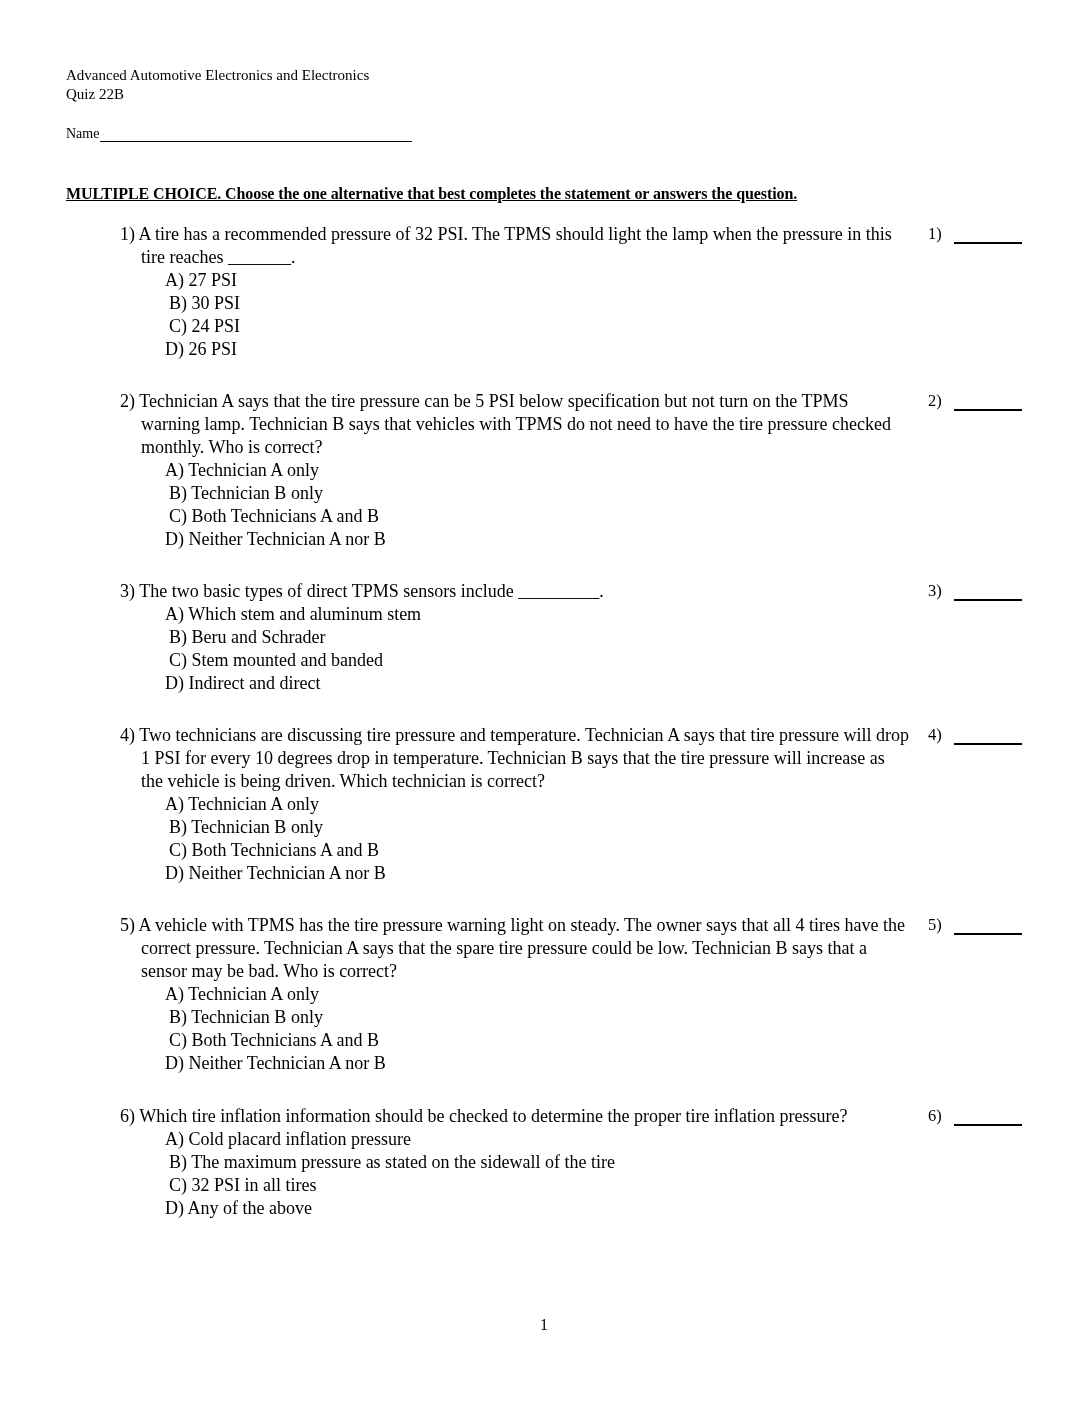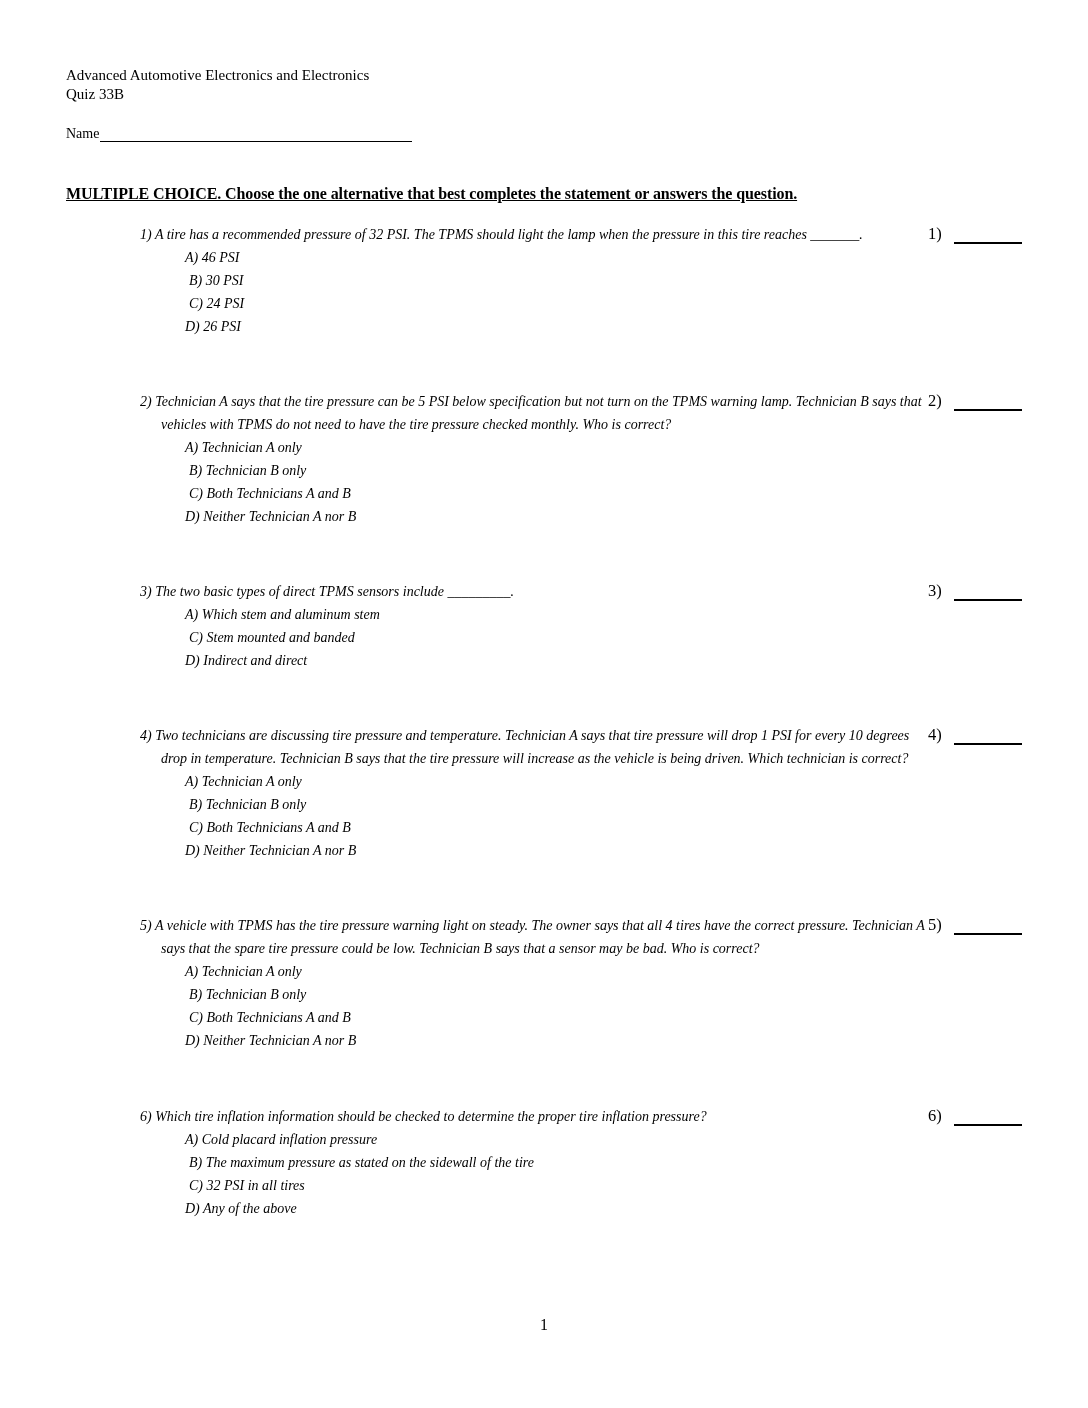--- a/index.html
+++ b/index.html
@@ -2,47 +2,47 @@
 <html><head>
 <meta charset="utf-8">
 <style>
   html, body { margin: 0; padding: 0; background: #ffffff; }
   body { width: 1088px; height: 1408px; position: relative; overflow: hidden; color: #000; }
   .serif { font-family: "Liberation Serif", "DejaVu Serif", serif; }
   .header { position: absolute; left: 66px; top: 66px; font-size: 15px; line-height: 19px; }
   .name-row { position: absolute; left: 66px; top: 125px; font-size: 14px; display: flex; align-items: flex-end; }
   .name-line { display: inline-block; width: 312px; border-bottom: 1px solid #000; height: 16px; margin-left: 1px; }
   .instructions { position: absolute; left: 66px; top: 185px; font-size: 16px; font-weight: bold; font-family: "Liberation Serif", serif; letter-spacing: -0.1px; text-decoration: underline; }
-  .q { position: absolute; left: 140px; width: 790px; font-size: 14px; line-height: 23px; font-style: italic; }
+  .q { position: absolute; left: 120px; width: 790px; font-size: 18px; line-height: 23px; }
   .q-text { padding-left: 21px; text-indent: -21px; }
   .opt { padding-left: 45px; }
   .opt.b, .opt.c { padding-left: 49px; }
   .answer { position: absolute; left: 928px; font-size: 16.5px; display: flex; align-items: flex-end; }
   .answer-line { display: inline-block; width: 68px; border-bottom: 2px solid #000; margin-left: 12px; height: 14px; }
   .page-num { position: absolute; left: 0; width: 1088px; top: 1316px; text-align: center; font-size: 16px; }
 </style>
 </head>
 <body>
 
 <div class="header serif">
   <div>Advanced Automotive Electronics and Electronics</div>
-  <div>Quiz 33B</div>
+  <div>Quiz 22B</div>
 </div>
 
 <div class="name-row serif">
   <span>Name</span>
   <span class="name-line"></span>
 </div>
 
 <div class="instructions">MULTIPLE CHOICE.  Choose the one alternative that best completes the statement or answers the question.</div>
 
 <div id="questions">
     <div class="q serif" style="top: 223px;">
       <div class="q-text">1) A tire has a recommended pressure of 32 PSI. The TPMS should light the lamp when the pressure in this tire reaches _______.</div>
-      <div class="opt a">A) 46 PSI</div>
+      <div class="opt a">A) 27 PSI</div>
       <div class="opt b">B) 30 PSI</div>
       <div class="opt c">C) 24 PSI</div>
       <div class="opt d">D) 26 PSI</div>
     </div>
     <div class="answer serif" style="top: 224px;">
       <span>1)</span>
       <span class="answer-line"></span>
     </div>
     <div class="q serif" style="top: 390px;">
       <div class="q-text">2) Technician A says that the tire pressure can be 5 PSI below specification but not turn on the TPMS warning lamp. Technician B says that vehicles with TPMS do not need to have the tire pressure checked monthly. Who is correct?</div>
@@ -51,20 +51,21 @@
       <div class="opt c">C) Both Technicians A and B</div>
       <div class="opt d">D) Neither Technician A nor B</div>
     </div>
     <div class="answer serif" style="top: 391px;">
       <span>2)</span>
       <span class="answer-line"></span>
     </div>
     <div class="q serif" style="top: 580px;">
       <div class="q-text">3) The two basic types of direct TPMS sensors include _________.</div>
       <div class="opt a">A) Which stem and aluminum stem</div>
+      <div class="opt b">B) Beru and Schrader</div>
       <div class="opt c">C) Stem mounted and banded</div>
       <div class="opt d">D) Indirect and direct</div>
     </div>
     <div class="answer serif" style="top: 581px;">
       <span>3)</span>
       <span class="answer-line"></span>
     </div>
     <div class="q serif" style="top: 724px;">
       <div class="q-text">4) Two technicians are discussing tire pressure and temperature. Technician A says that tire pressure will drop 1 PSI for every 10 degrees drop in temperature. Technician B says that the tire pressure will increase as the vehicle is being driven. Which technician is correct?</div>
       <div class="opt a">A) Technician A only</div>

